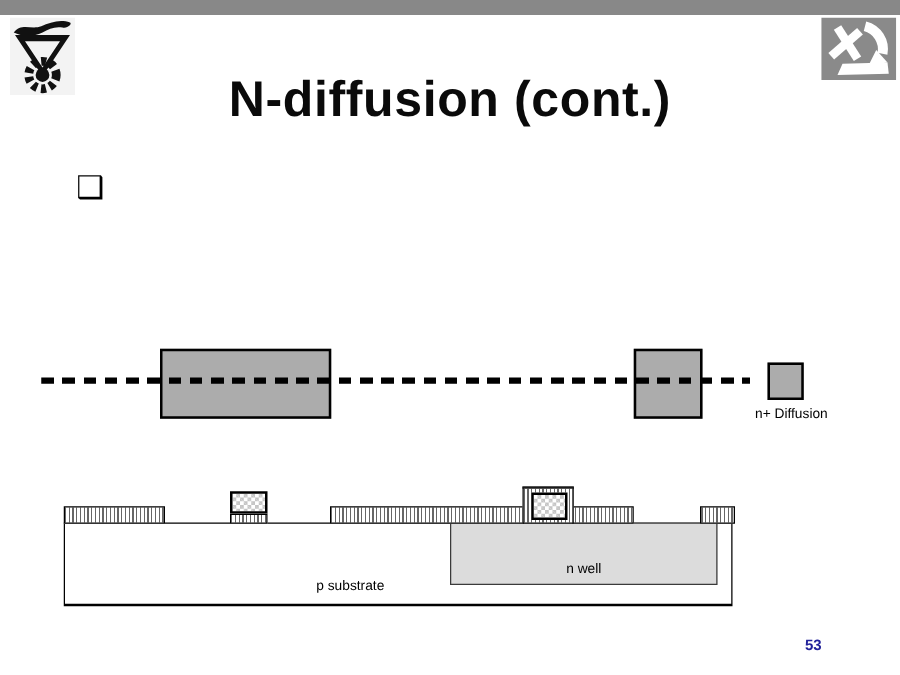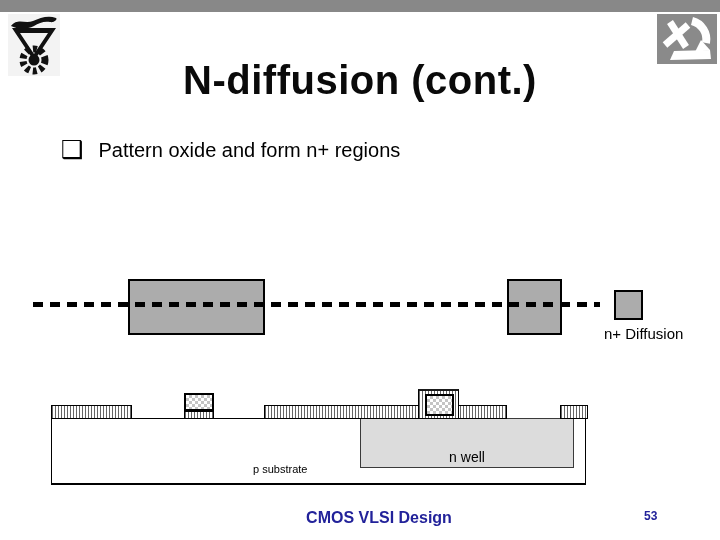--- a/index.html
+++ b/index.html
@@ -27,31 +27,31 @@
   
   .dash-line{
     position:absolute;left:33px;top:290px;width:567px;height:5px;
     background-image:repeating-linear-gradient(90deg,#000 0,#000 10px,transparent 10px,transparent 17px);
     z-index:3;
   }
   .diff-rect{position:absolute;background:#acacac;border:2px solid #000;box-sizing:border-box;z-index:2;}
   .diff-rect.r1{left:128px;top:267px;width:137px;height:56px;}
   .diff-rect.r2{left:507px;top:267px;width:55px;height:56px;}
   .legend-swatch{position:absolute;left:614px;top:278px;width:29px;height:30px;background:#acacac;border:2px solid #000;box-sizing:border-box;}
-  .legend-label{position:absolute;left:604px;top:313px;font-size:15px;color:#000;white-space:nowrap;}
+  .legend-label{position:absolute;left:604px;top:313px;font-size:11px;color:#000;white-space:nowrap;}
   
   .substrate{
     position:absolute;left:51px;top:406px;width:535px;height:67px;
     background:#fff;border:1px solid #000;border-bottom-width:2px;box-sizing:border-box;z-index:1;
   }
   .nwell{
     position:absolute;left:360px;top:406px;width:214px;height:50px;
     background:#dcdcdc;border:1px solid #3a3a3a;box-sizing:border-box;z-index:2;
   }
-  .nwell-label{position:absolute;left:360px;top:437px;width:214px;text-align:center;font-size:14px;color:#000;z-index:3;}
+  .nwell-label{position:absolute;left:360px;top:437px;width:214px;text-align:center;font-size:11px;color:#000;z-index:3;}
   .substrate-label{position:absolute;left:205px;top:451px;font-size:11px;color:#000;z-index:3;padding-left:48px;}
   .hatch{
     background-color:#fff;
     background-image:repeating-linear-gradient(90deg,#666 0,#666 1px,transparent 1px,transparent 3px);
   }
   .oxide-strip{position:absolute;top:393px;height:14px;border:1px solid #000;box-sizing:border-box;z-index:4;}
   .oxide-strip.s1{left:51px;width:81px;}
   .oxide-strip.s2{left:264px;width:243px;}
   .oxide-strip.s3{left:560px;width:28px;}
   .checker{
@@ -89,21 +89,20 @@
     <line x1="13" y1="8" x2="29" y2="33" stroke="#fff" stroke-width="7"></line>
     <path d="M35,7 A19,19 0 0 1 49,29" stroke="#fff" stroke-width="8" fill="none"></path>
     <path d="M44,26 L53,36 L38,38 Z" fill="#fff"></path>
     <path d="M17,37 L53,36 L54,45 L13,46 Z" fill="#fff"></path>
   </svg>
 
   <div class="title">N-diffusion (cont.)</div>
 
   <div class="bullet-row">
     <span class="bullet-glyph">❑</span>
-    <span class="bullet-text">Pattern oxide and form n+ regions</span>
   </div>
 
   <div>
     <div class="diff-rect r1"></div>
     <div class="diff-rect r2"></div>
     <div class="dash-line"></div>
     <div class="legend-swatch"></div>
     <div class="legend-label">n+ Diffusion</div>
   </div>
 
@@ -114,16 +113,15 @@
     <div class="oxide-strip s2 hatch"></div>
     <div class="oxide-strip s3 hatch"></div>
     <div class="resist-left checker"></div>
     <div class="resist-left-pad hatch"></div>
     <div class="bump-outer hatch"></div>
     <div class="bump-inner checker"></div>
     <div class="substrate-label">p substrate</div>
     <div class="nwell-label">n well</div>
   </div>
 
-  <div class="footer-course">CMOS VLSI Design</div>
   <div class="footer-page">53</div>
 
 </div>
 
 </body></html>

